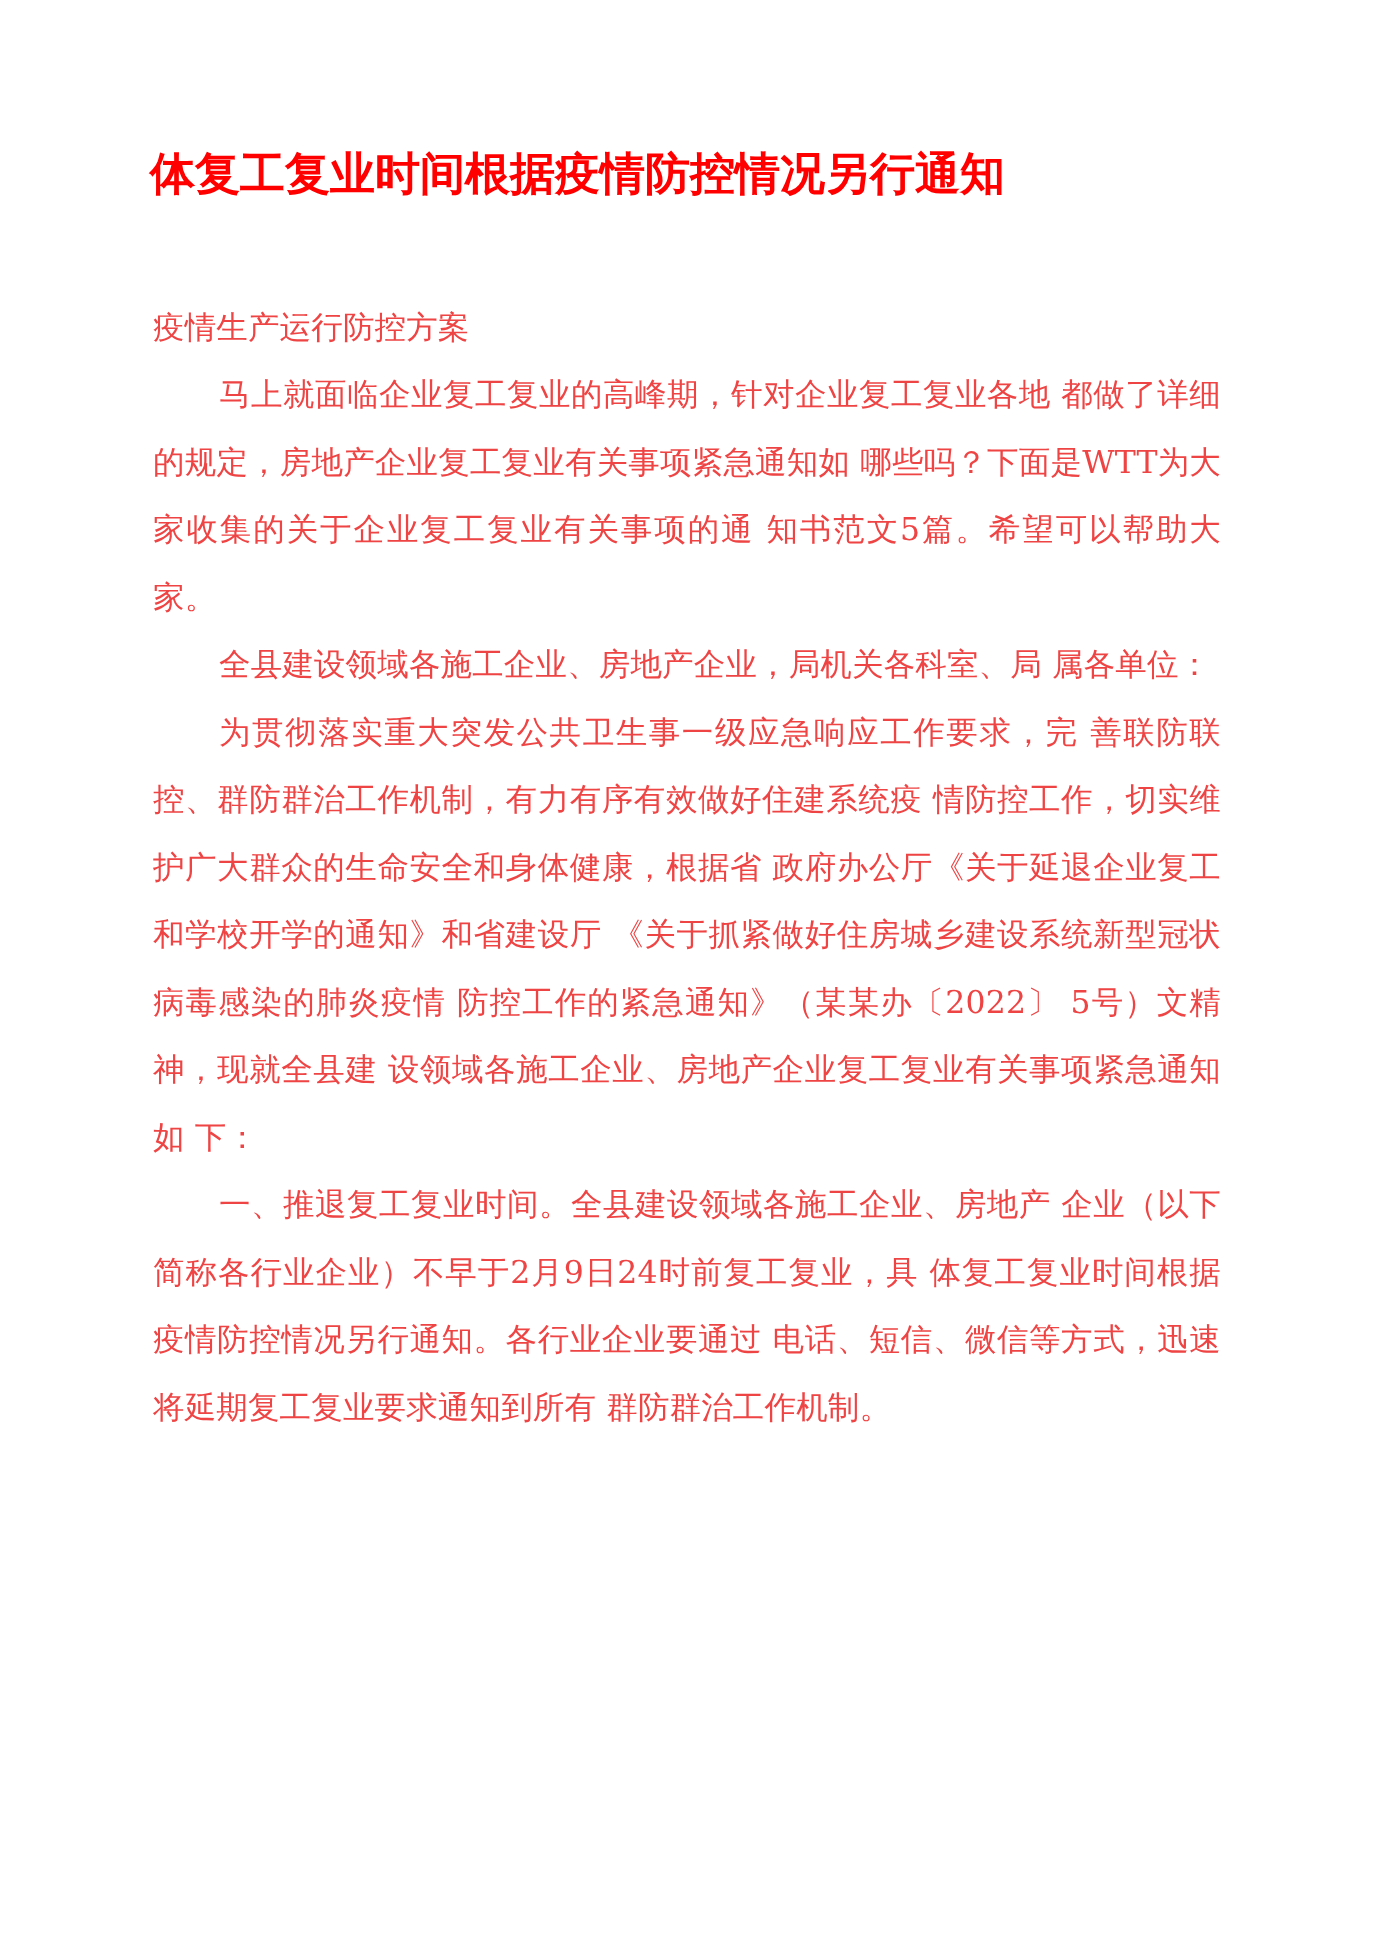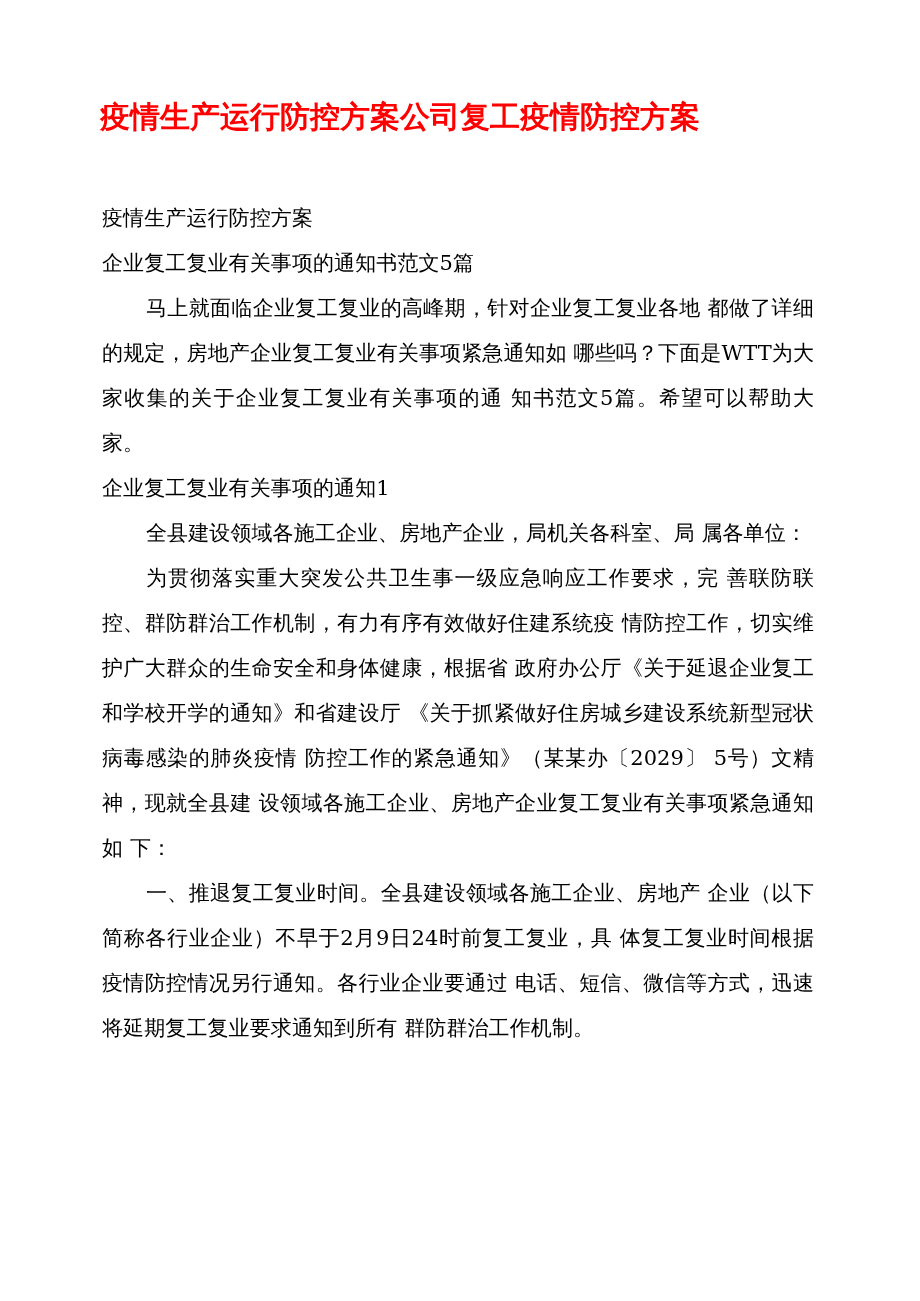--- a/index.html
+++ b/index.html
@@ -42,21 +42,21 @@
   .body-block {
     position: absolute;
     left: 102px;
     top: 196px;
     width: 712px;
   }
 
   .para {
     font-size: 21px;
     line-height: 45px;
-    color: #000000;
+    color: #ef4444;
     text-align: justify;
     text-justify: inter-character;
     margin: 0;
     letter-spacing: 0.1px;
     word-break: break-all;
   }
 
   .para.indent-2 {
     text-indent: 44px;
   }
@@ -64,32 +64,30 @@
   
   .para.short {
     text-align: left;
   }
 </style>
 </head>
 <body>
 
 <div class="page">
 
-  <div class="doc-title">疫情生产运行防控方案公司复工疫情防控方案</div>
+  <div class="doc-title">体复工复业时间根据疫情防控情况另行通知</div>
 
   <div class="body-block">
 
     <p class="para short">疫情生产运行防控方案</p>
 
-    <p class="para short">企业复工复业有关事项的通知书范文5篇</p>
 
     <p class="para indent-2">马上就面临企业复工复业的高峰期，针对企业复工复业各地  都做了详细的规定，房地产企业复工复业有关事项紧急通知如  哪些吗？下面是WTT为大家收集的关于企业复工复业有关事项的通  知书范文5篇。希望可以帮助大家。</p>
 
-    <p class="para short">企业复工复业有关事项的通知1</p>
 
     <p class="para indent-2">全县建设领域各施工企业、房地产企业，局机关各科室、局  属各单位：</p>
 
-    <p class="para indent-2">为贯彻落实重大突发公共卫生事一级应急响应工作要求，完  善联防联控、群防群治工作机制，有力有序有效做好住建系统疫  情防控工作，切实维护广大群众的生命安全和身体健康，根据省  政府办公厅《关于延退企业复工和学校开学的通知》和省建设厅  《关于抓紧做好住房城乡建设系统新型冠状病毒感染的肺炎疫情  防控工作的紧急通知》（某某办〔2029〕  5号）文精神，现就全县建  设领域各施工企业、房地产企业复工复业有关事项紧急通知如  下：</p>
+    <p class="para indent-2">为贯彻落实重大突发公共卫生事一级应急响应工作要求，完  善联防联控、群防群治工作机制，有力有序有效做好住建系统疫  情防控工作，切实维护广大群众的生命安全和身体健康，根据省  政府办公厅《关于延退企业复工和学校开学的通知》和省建设厅  《关于抓紧做好住房城乡建设系统新型冠状病毒感染的肺炎疫情  防控工作的紧急通知》（某某办〔2022〕  5号）文精神，现就全县建  设领域各施工企业、房地产企业复工复业有关事项紧急通知如  下：</p>
 
     <p class="para indent-2">一、推退复工复业时间。全县建设领域各施工企业、房地产  企业（以下简称各行业企业）不早于2月9日24时前复工复业，具  体复工复业时间根据疫情防控情况另行通知。各行业企业要通过  电话、短信、微信等方式，迅速将延期复工复业要求通知到所有  群防群治工作机制。</p>
 
   </div>
 </div>
 
 </body></html>

